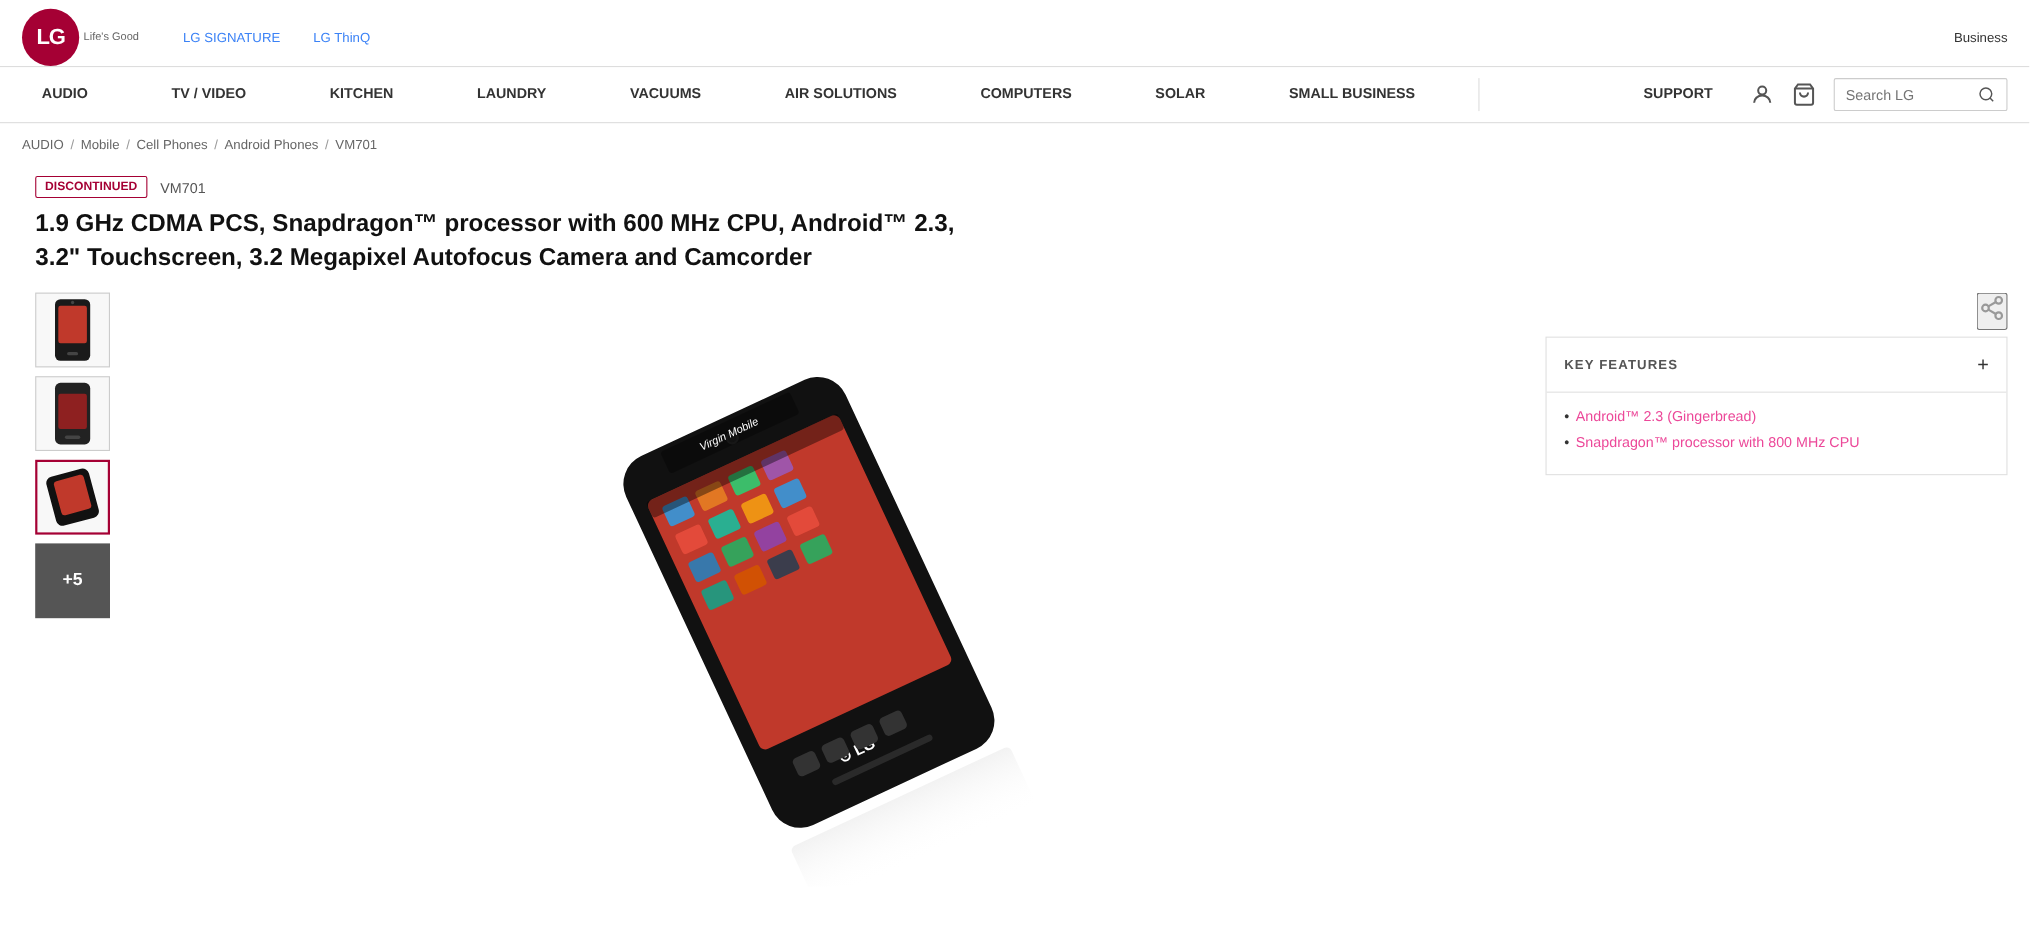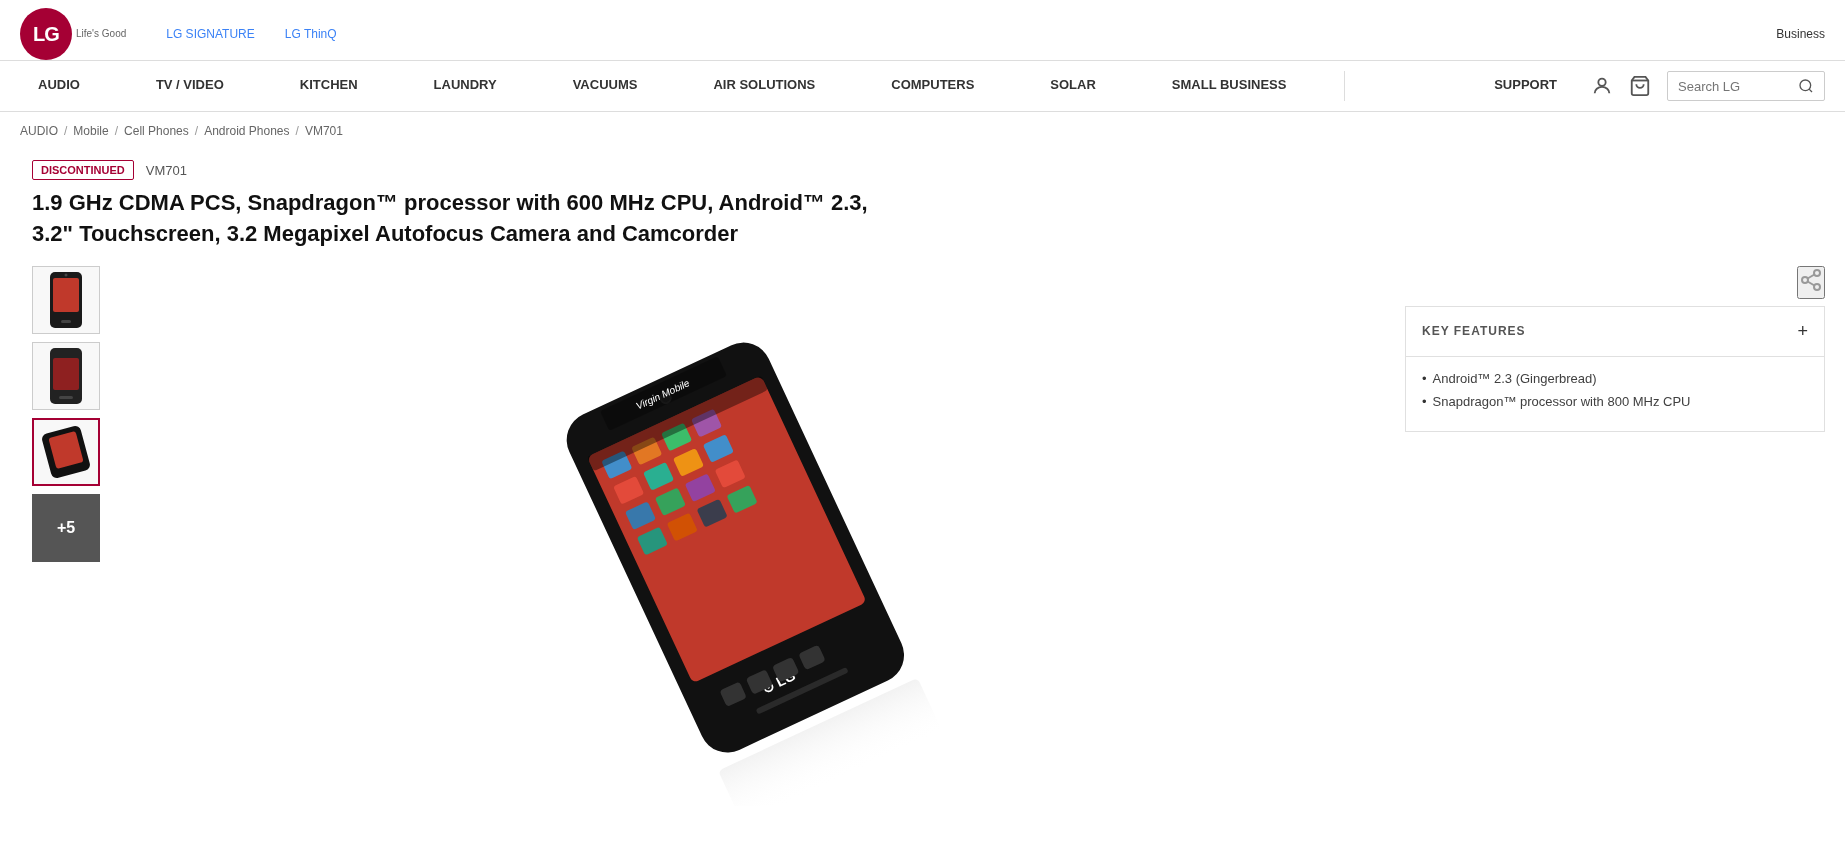--- a/index.html
+++ b/index.html
@@ -243,21 +243,21 @@
     .kf-toggle {
       font-size: 18px;
       color: #333;
       cursor: pointer;
     }
     .kf-list {
       padding: 14px 16px;
     }
     .kf-item {
       font-size: 13px;
-      color: #404040;
+      color: #ec4899;
       margin-bottom: 8px;
       display: flex;
       gap: 6px;
       align-items: flex-start;
     }
     .kf-item::before {
       content: "•";
       color: #333;
       flex-shrink: 0;
     }

